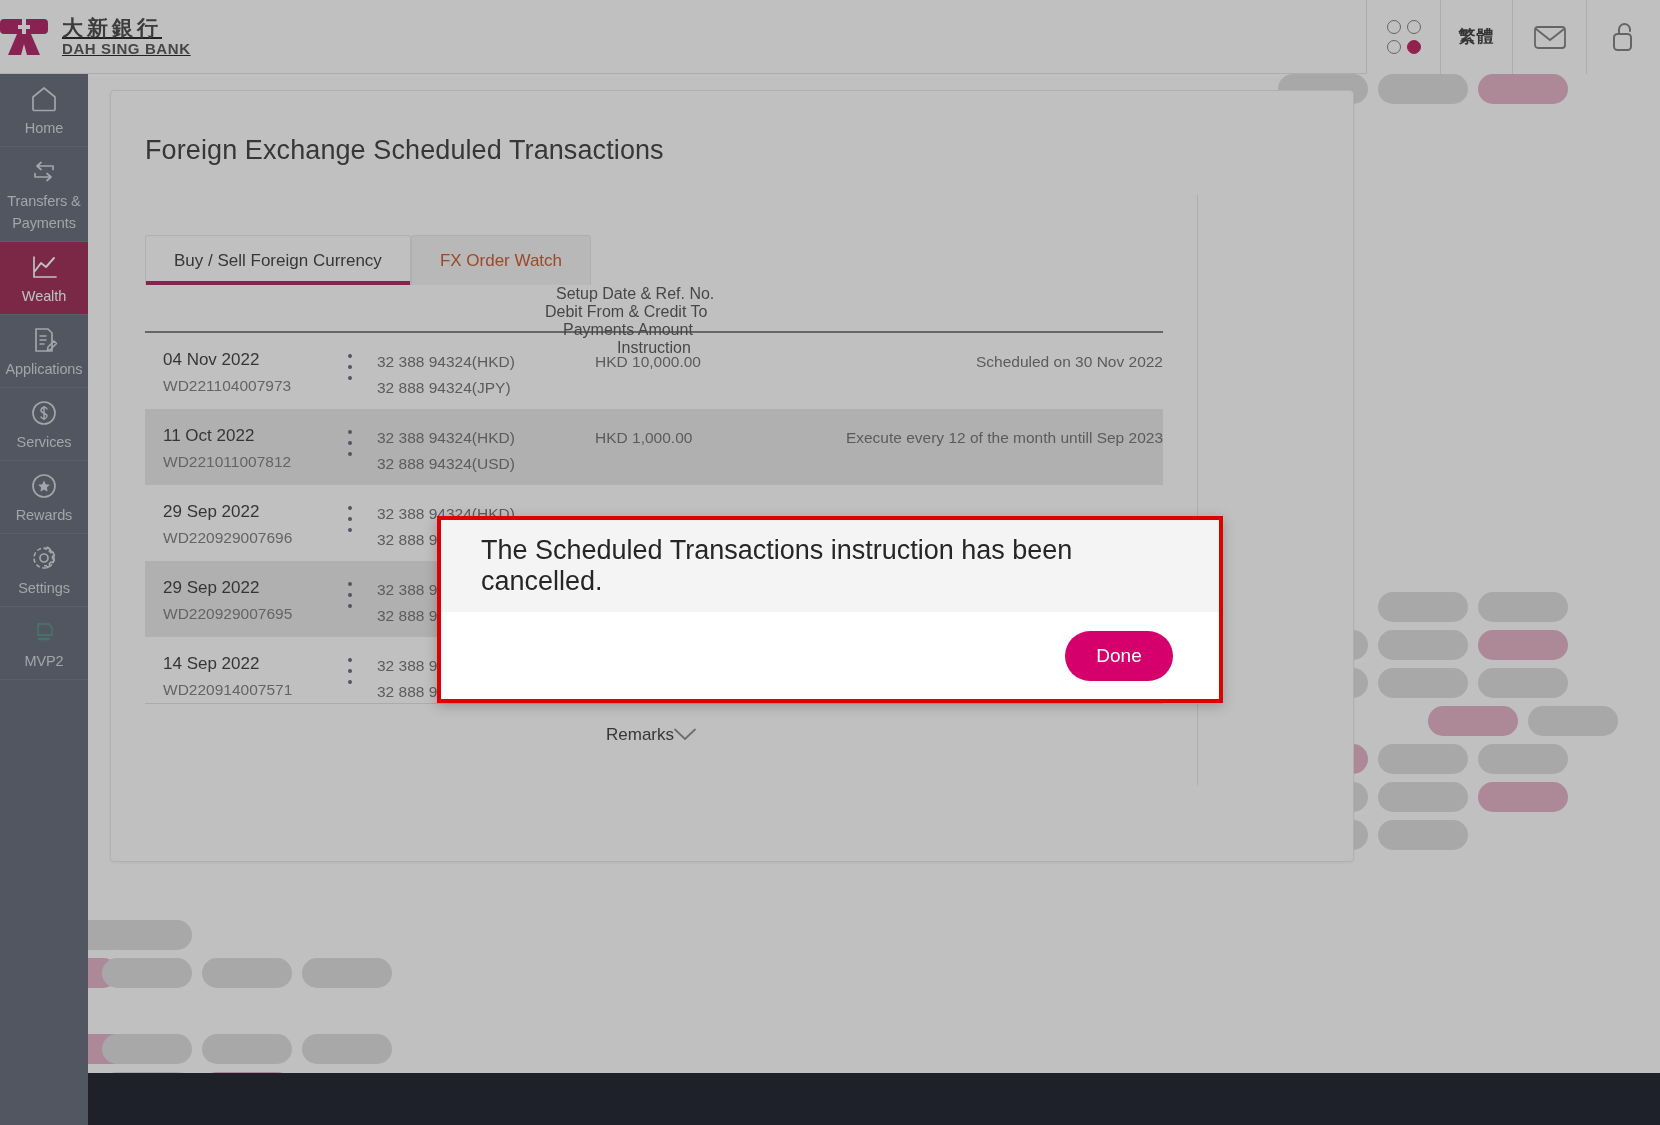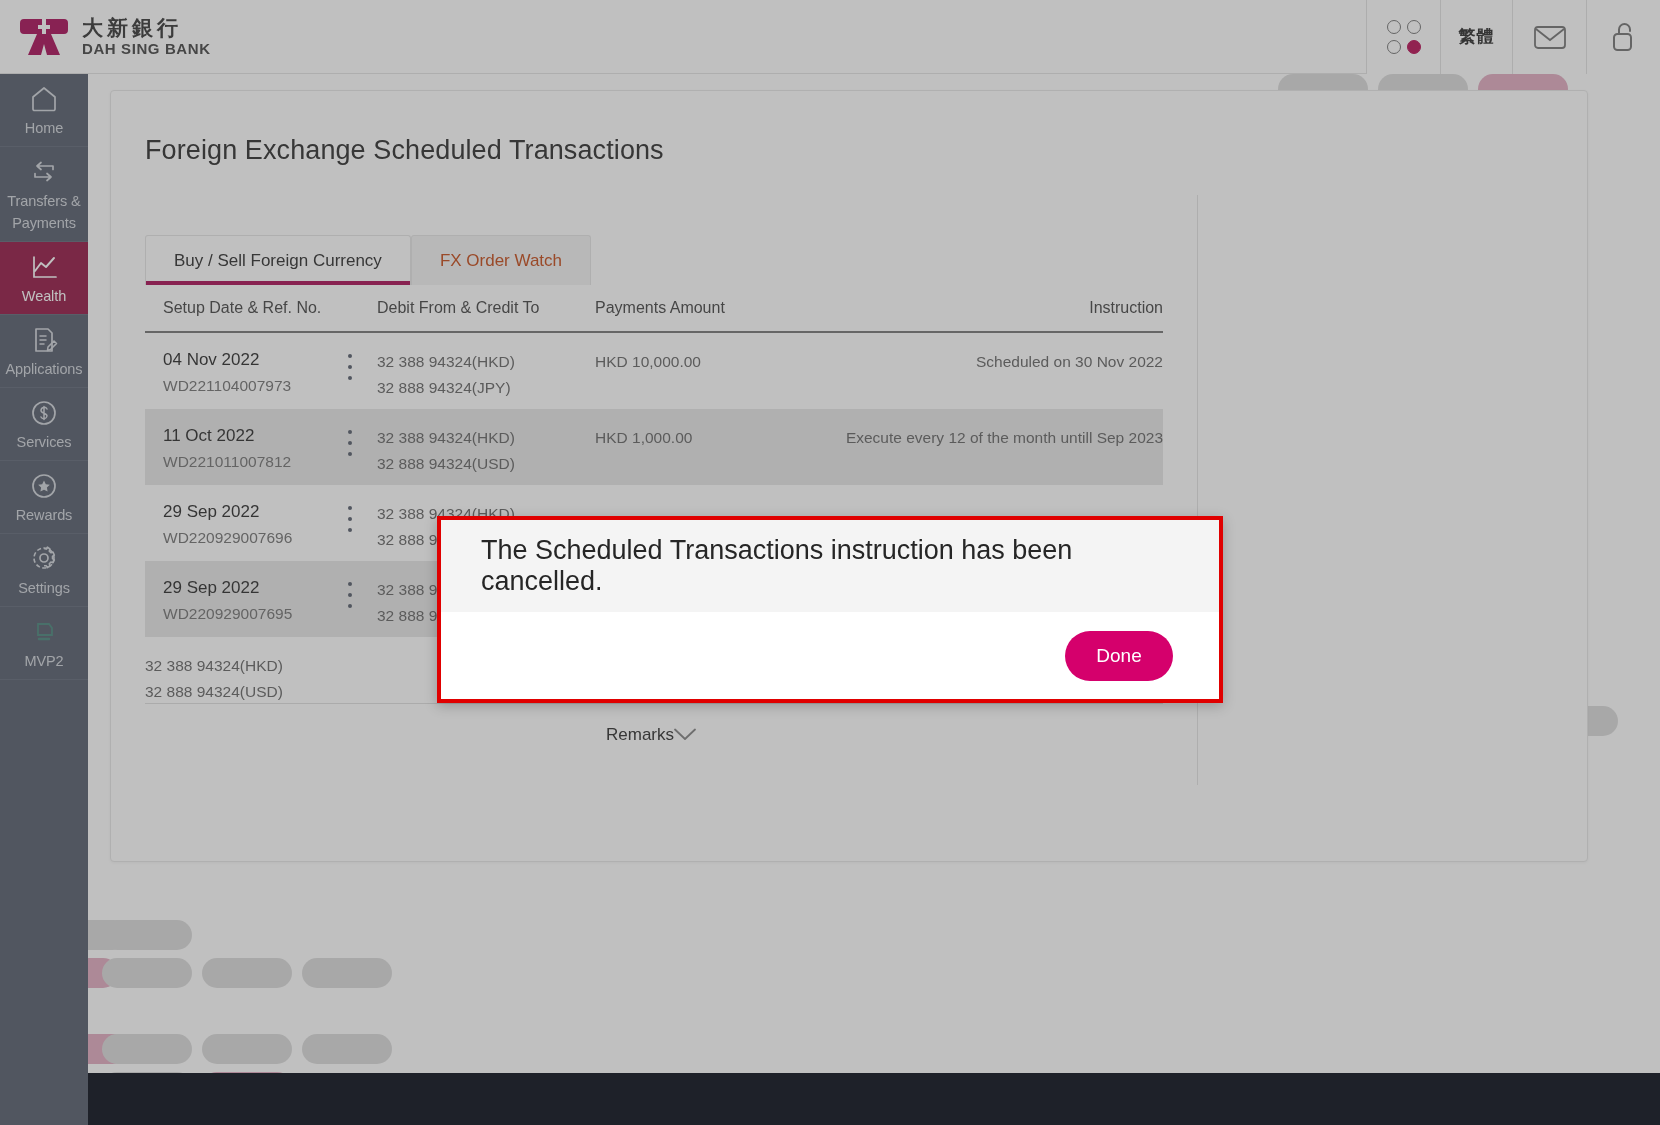--- a/index.html
+++ b/index.html
@@ -21,21 +21,21 @@
   #header {
     position: absolute; left: 0; top: 0;
     width: 1660px; height: 74px;
     background: #ffffff;
     display: flex; align-items: center;
     border-bottom: 1px solid #e3e3e3;
     z-index: 5;
   }
   #logo-area {
     display: flex; align-items: center;
-    gap: 14px; padding-left: 20px;
+    gap: 14px;  text-decoration: underline;
   }
   .logo-mark { width: 48px; height: 42px; flex: 0 0 auto; }
   .logo-text-block { line-height: 1.05; }
   .logo-cn {
     font-size: 21px; font-weight: 700; color: #2a2a2a;
     letter-spacing: 4px;
     font-family: "DejaVu Sans", sans-serif;
   }
   .logo-en {
     font-size: 15px; font-weight: 700; color: #3a3a3a;
@@ -104,21 +104,21 @@
   .deco { position: absolute; pointer-events: none; }
   .pill {
     position: absolute; height: 30px; border-radius: 15px;
     background: #d9d9d9;
   }
   .pill.pink { background: #e0a7bd; }
 
   
   #card {
     position: absolute; left: 22px; top: 16px;
-    width: 1478px; height: 772px;
+    width: 1244px; height: 772px;
     background: #ffffff;
     border: 1px solid #e6e6e6;
     border-radius: 4px;
     box-shadow: 0 1px 3px rgba(0,0,0,0.05);
   }
   #page-title {
     position: absolute; left: 34px; top: 44px;
     font-size: 27px; color: #222222; font-weight: 400;
     letter-spacing: 0.1px;
   }
@@ -150,20 +150,21 @@
     box-shadow: inset 0 -4px 0 0 #a5014d;
     font-weight: 400;
   }
 
   
   #table { position: absolute; left: 34px; top: 194px; width: 1018px; }
   .th-row {
     display: flex; align-items: center;
     height: 48px;
     border-bottom: 2px solid #6f6f6f;
+    flex-direction: column;
   }
   .th {
     font-size: 16px; color: #3b3b3b;
   }
   .c1 { width: 232px; padding-left: 18px; }
   .c2 { width: 218px; }
   .c3 { width: 182px; }
   .c4 { flex: 1 1 auto; text-align: right; }
 
   .tr {
@@ -528,20 +529,29 @@
           </div>
           <div class="c3">
             <div class="cell-gray"></div>
           </div>
           <div class="c4">
             <div class="cell-gray"></div>
           </div>
         </div>
 
         <div class="tr">
+          <div class="c1">
+            <div class="cell-main">14 Sep 2022</div>
+            <div class="cell-sub">WD220914007571</div>
+            <div class="kebab">
+                <b></b>
+                <b></b>
+                <b></b>
+              </div>
+          </div>
           <div class="c2">
             <div class="cell-gray">32 388 94324(HKD)</div>
             <div class="cell-gray">32 888 94324(USD)</div>
           </div>
           <div class="c3">
             <div class="cell-gray"></div>
           </div>
           <div class="c4">
             <div class="cell-gray"></div>
           </div>

